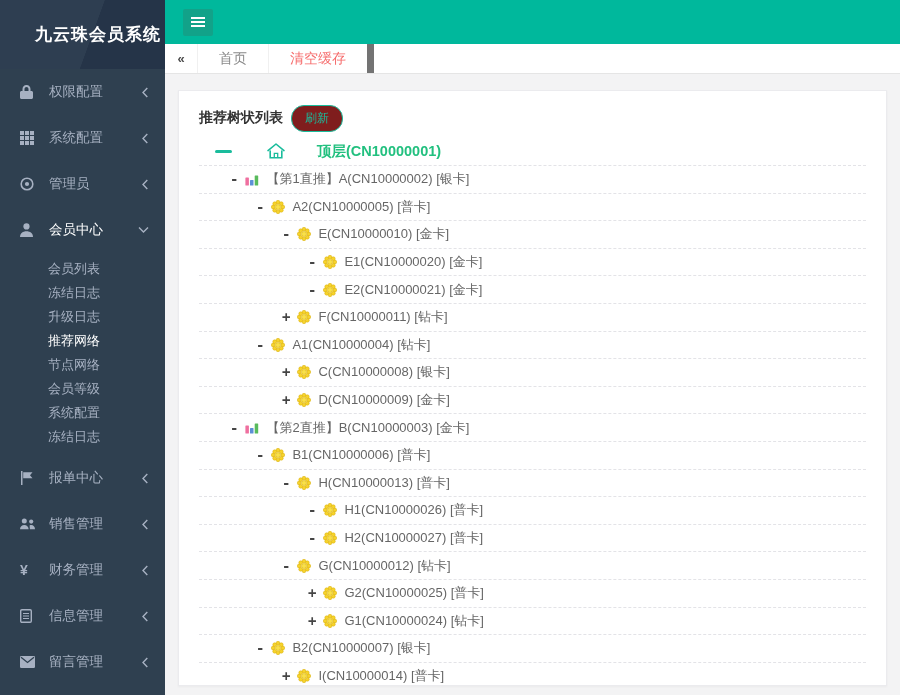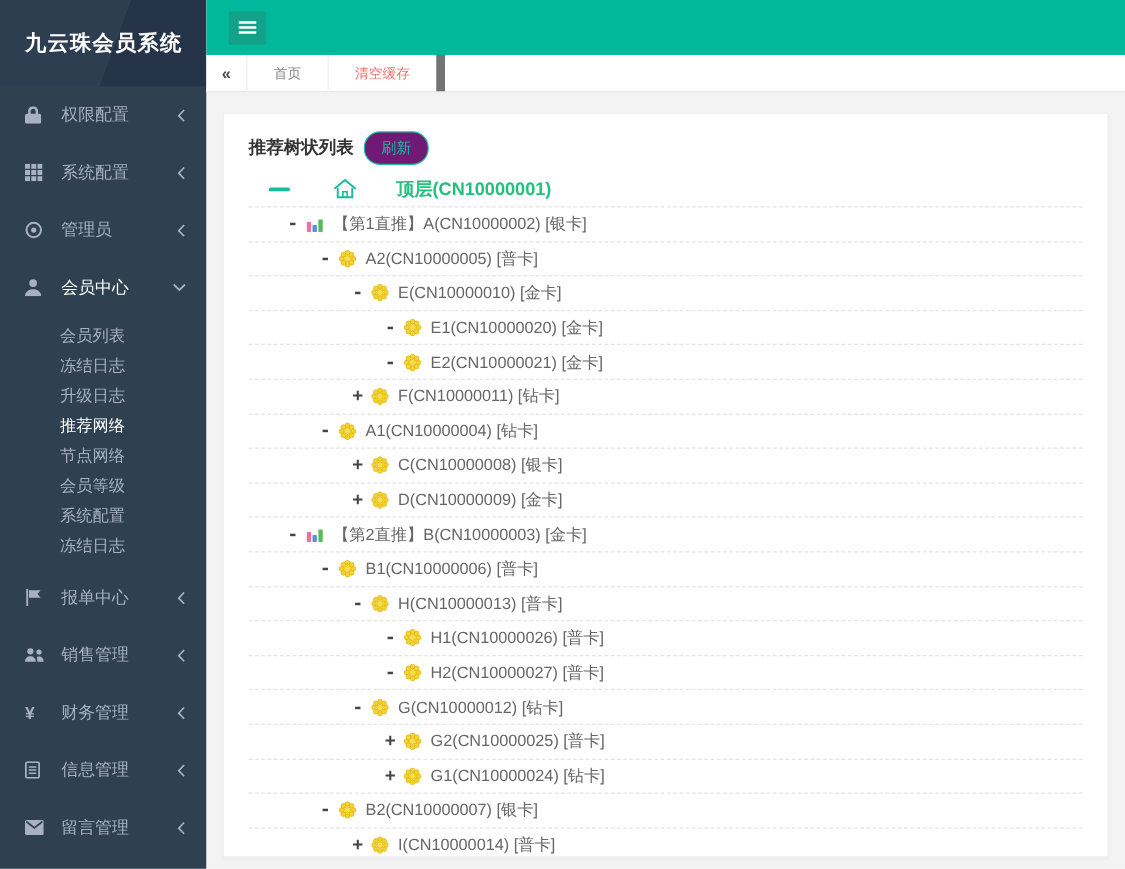--- a/index.html
+++ b/index.html
@@ -7,21 +7,21 @@
   body {
     width:900px; height:695px; overflow:hidden;
     font-family:"Liberation Sans","DejaVu Sans",sans-serif;
     background:#f3f3f4;
   }
   .app { position:relative; width:900px; height:695px; display:flex; }
 
   
   .sidebar { width:165px; flex:none; background:#2f4050; height:695px; overflow:hidden; }
   .logo {
-    height:69px; display:flex; align-items:center; padding-left:20px;
+    height:69px; display:flex; align-items:center; padding-left:35px;
     color:#fff; font-size:17px; font-weight:bold; letter-spacing:1px;
     background:linear-gradient(110deg,#2e3e51 55%,#253448 55.3%);
   }
   .menu-item {
     height:46px; display:flex; align-items:center;
     padding:0 16px 0 20px; color:#a7b1c2; font-size:13.5px; cursor:pointer;
   }
   .menu-item .mi-icon { width:22px; display:flex; align-items:center; color:#a7b1c2; }
   .menu-item .mi-label { flex:1; margin-left:7px; }
   .menu-item .chev { display:flex; color:#a7b1c2; }
@@ -45,34 +45,34 @@
   .hamburger .bars::before, .hamburger .bars::after {
     content:""; position:absolute; left:0; width:14px; height:2px; background:#fff;
   }
   .hamburger .bars::before { top:-4px; } .hamburger .bars::after { top:4px; }
 
   .tabbar { height:30px; flex:none; background:#fff; border-bottom:1px solid #e5e5e5; display:flex; align-items:stretch; }
   .tab-collapse {
     width:32px; display:flex; align-items:center; justify-content:center;
     color:#4a4a4a; font-size:13px; font-weight:bold; cursor:pointer;
   }
-  .tab { display:flex; align-items:center; padding:0 21px; font-size:11px; cursor:pointer; border-left:1px solid #f0f0f0; }
+  .tab { display:flex; align-items:center; padding:0 21px; font-size:14px; cursor:pointer; border-left:1px solid #f0f0f0; }
   .tab.home { color:#8a8a8a; }
   .tab.danger { color:#f66c6c; border-right:7px solid #737373; }
 
   .content { flex:1; padding:16px 13px 9px; position:relative; overflow:hidden; }
   .card {
     background:#fff; border:1px solid #ebebee; height:100%;
     padding:14px 20px 0; overflow:hidden;
     box-shadow:0 1px 2px rgba(0,0,0,0.04);
   }
   .card-head { display:flex; align-items:center; margin-bottom:6px; height:26px; }
   .card-title { font-size:14px; font-weight:bold; color:#333; }
   .refresh-btn {
-    margin-left:8px; border:1px solid #1abc9c; color:#1abc9c; background:#701a75;
+    margin-left:8px; border:1px solid #1abc9c; color:#1abc9c; background:#7f1d1d;
     border-radius:13px; font-size:12px; padding:4px 13px; cursor:pointer;
     font-family:inherit;
   }
 
   
   .tree-row {
     display:flex; align-items:center; height:27.6px;
     border-bottom:1px dashed #e3e3e7; font-size:13px; color:#666;
     white-space:nowrap;
   }

